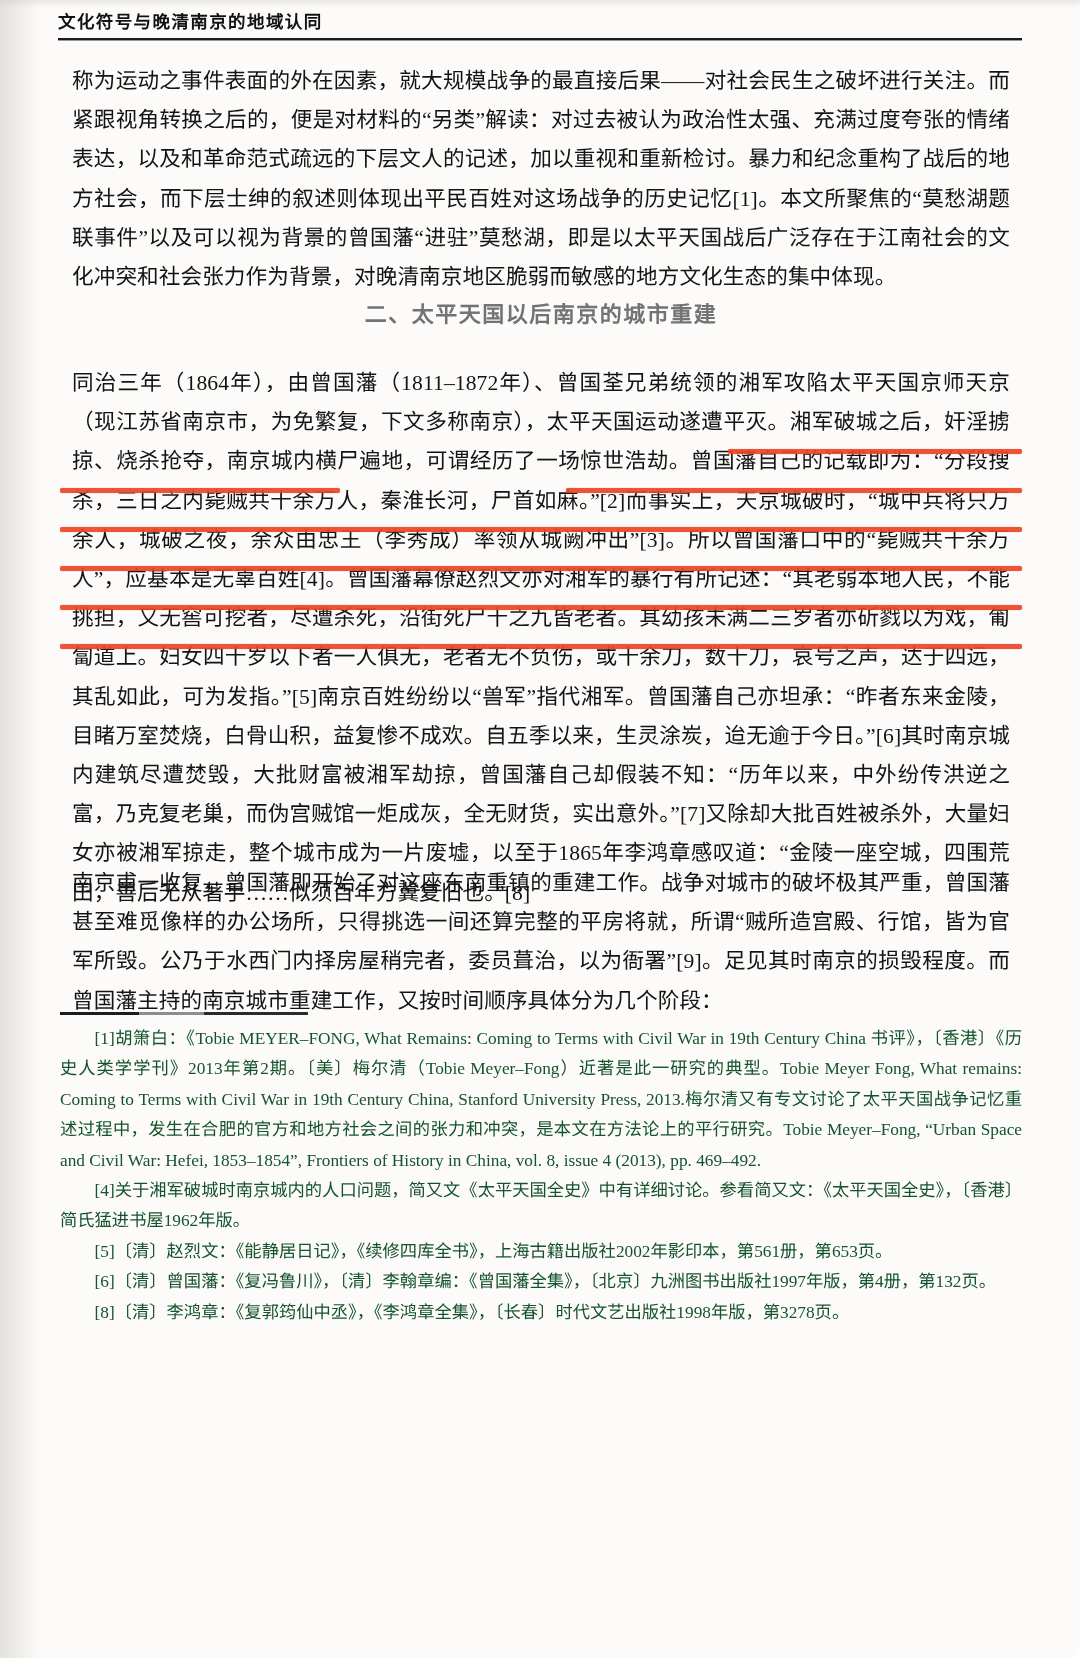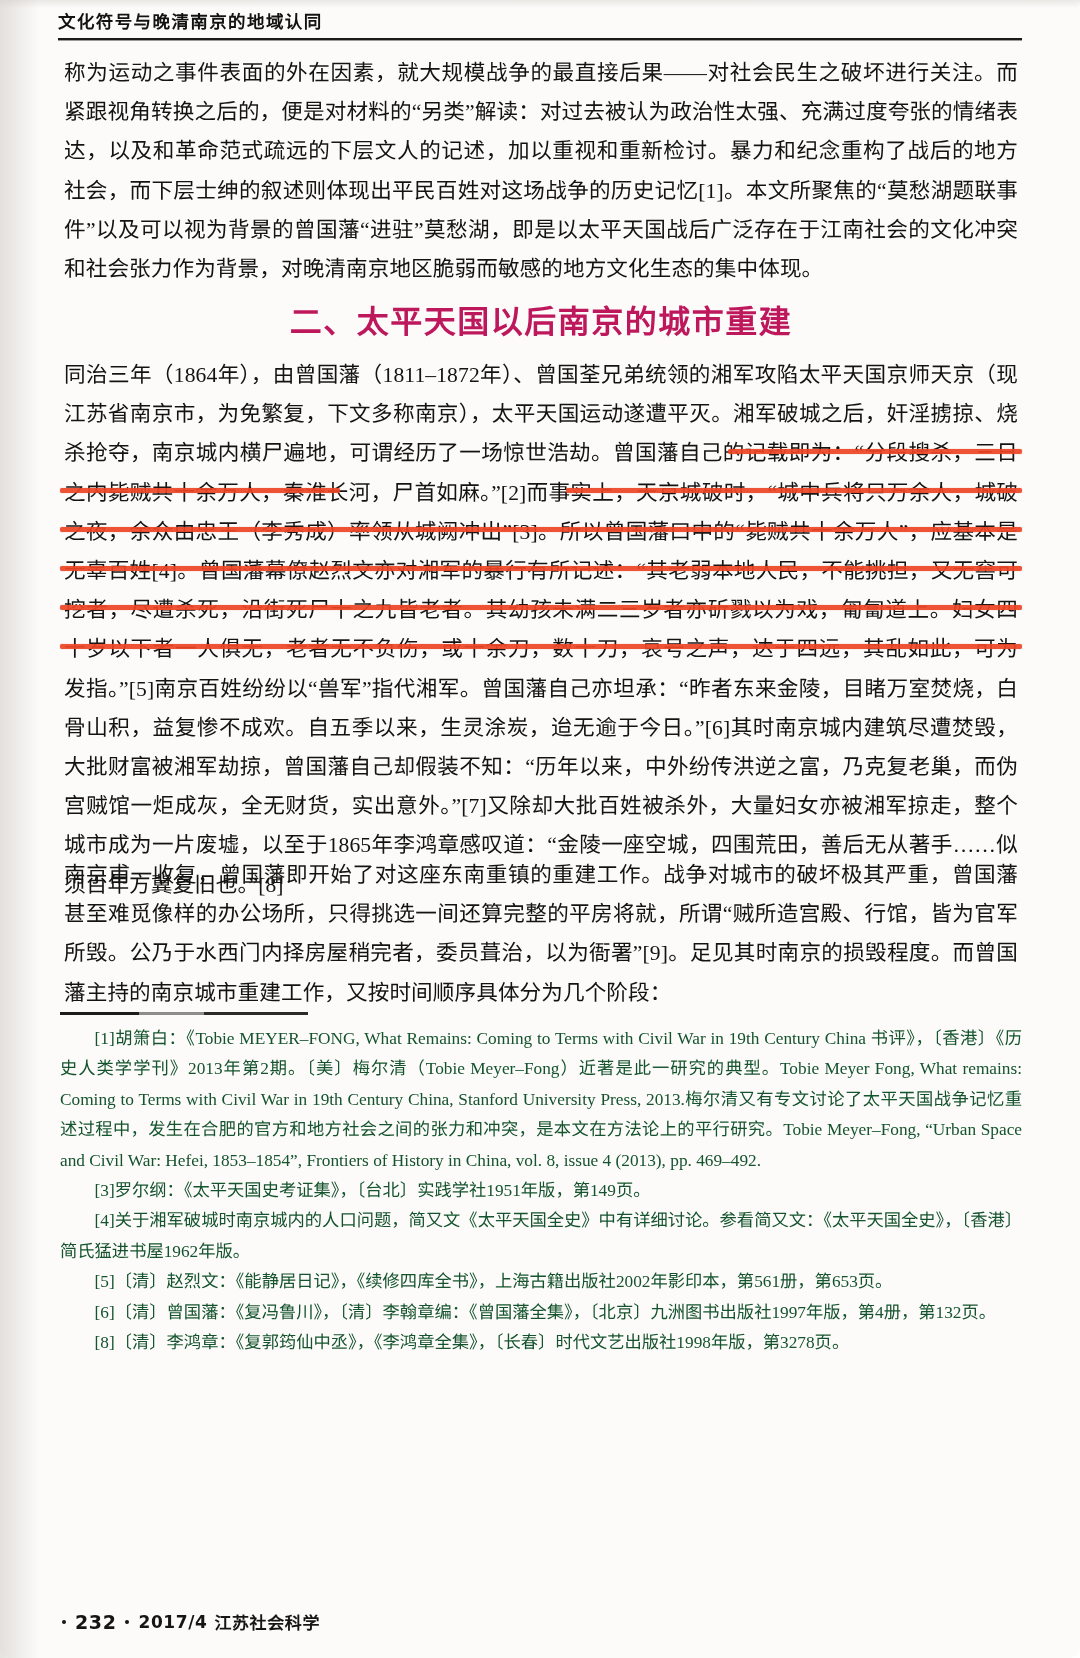--- a/index.html
+++ b/index.html
@@ -56,37 +56,37 @@
     width: 962px;
     font-size: 21.6px;
     line-height: 39.2px;
     text-align: justify;
     text-justify: inter-character;
     color: #131313;
     letter-spacing: 0.1px;
   }
   #para-intro { top: 50px; }
   .body-block p {
-    margin: 4px;
+    margin: 12px;
     text-indent: 0;
   }
   .indent { text-indent: 2em; }
 
   
   .section-heading {
     position: absolute;
     left: 60px;
     top: 296px;
     width: 962px;
     text-align: center;
     font-family: "DejaVu Sans", "Liberation Sans", sans-serif;
     font-weight: bold;
-    font-size: 32px;
+    font-size: 22px;
     letter-spacing: 1.5px;
-    color: #be185d;
+    color: #737373;
   }
 
   #para-main {
     top: 352px;
     width: 962px;
   }
   #para-rebuild {
     top: 852px;
     width: 962px;
   }
@@ -201,30 +201,22 @@
       <div class="redline" style="left: 60px; top: 527px; width: 962px; height: 5px; background: rgb(238, 69, 38);"></div>
       <div class="redline" style="left: 60px; top: 566px; width: 962px; height: 5px; background: rgb(238, 69, 38);"></div>
       <div class="redline" style="left: 60px; top: 605px; width: 962px; height: 5px; background: rgb(238, 69, 38);"></div>
       <div class="redline" style="left: 60px; top: 644px; width: 962px; height: 5px; background: rgb(238, 69, 38);"></div>
     </div>
 
   <div class="fn-rule"></div>
 
   <div class="footnotes" id="footnotes">
       <p>[1]胡箫白：《Tobie MEYER–FONG, What Remains: Coming to Terms with Civil War in 19th Century China 书评》，〔香港〕《历史人类学学刊》2013年第2期。〔美〕梅尔清（Tobie Meyer–Fong）近著是此一研究的典型。Tobie Meyer Fong, What remains: Coming to Terms with Civil War in 19th Century China, Stanford University Press, 2013.梅尔清又有专文讨论了太平天国战争记忆重述过程中，发生在合肥的官方和地方社会之间的张力和冲突，是本文在方法论上的平行研究。Tobie Meyer–Fong, “Urban Space and Civil War: Hefei, 1853–1854”, Frontiers of History in China, vol. 8, issue 4 (2013), pp. 469–492.</p>
-      <p>[3]罗尔纲：《太平天国史考证集》，〔台北〕实践学社1951年版，第149页。</p>
       <p>[4]关于湘军破城时南京城内的人口问题，简又文《太平天国全史》中有详细讨论。参看简又文：《太平天国全史》，〔香港〕简氏猛进书屋1962年版。</p>
       <p>[5]〔清〕赵烈文：《能静居日记》，《续修四库全书》，上海古籍出版社2002年影印本，第561册，第653页。</p>
       <p>[6]〔清〕曾国藩：《复冯鲁川》，〔清〕李翰章编：《曾国藩全集》，〔北京〕九洲图书出版社1997年版，第4册，第132页。</p>
       <p>[8]〔清〕李鸿章：《复郭筠仙中丞》，《李鸿章全集》，〔长春〕时代文艺出版社1998年版，第3278页。</p>
     </div>
 
-  <div class="page-footer">
-    <span class="footer-dot"></span>
-    <span class="footer-page-num">232</span>
-    <span class="footer-dot"></span>
-    <span>2017/4</span>
-    <span>江苏社会科学</span>
-  </div>
 
   <div class="scan-edge-left"></div>
   <div class="scan-edge-top"></div>
 </div>
 
 </body></html>

